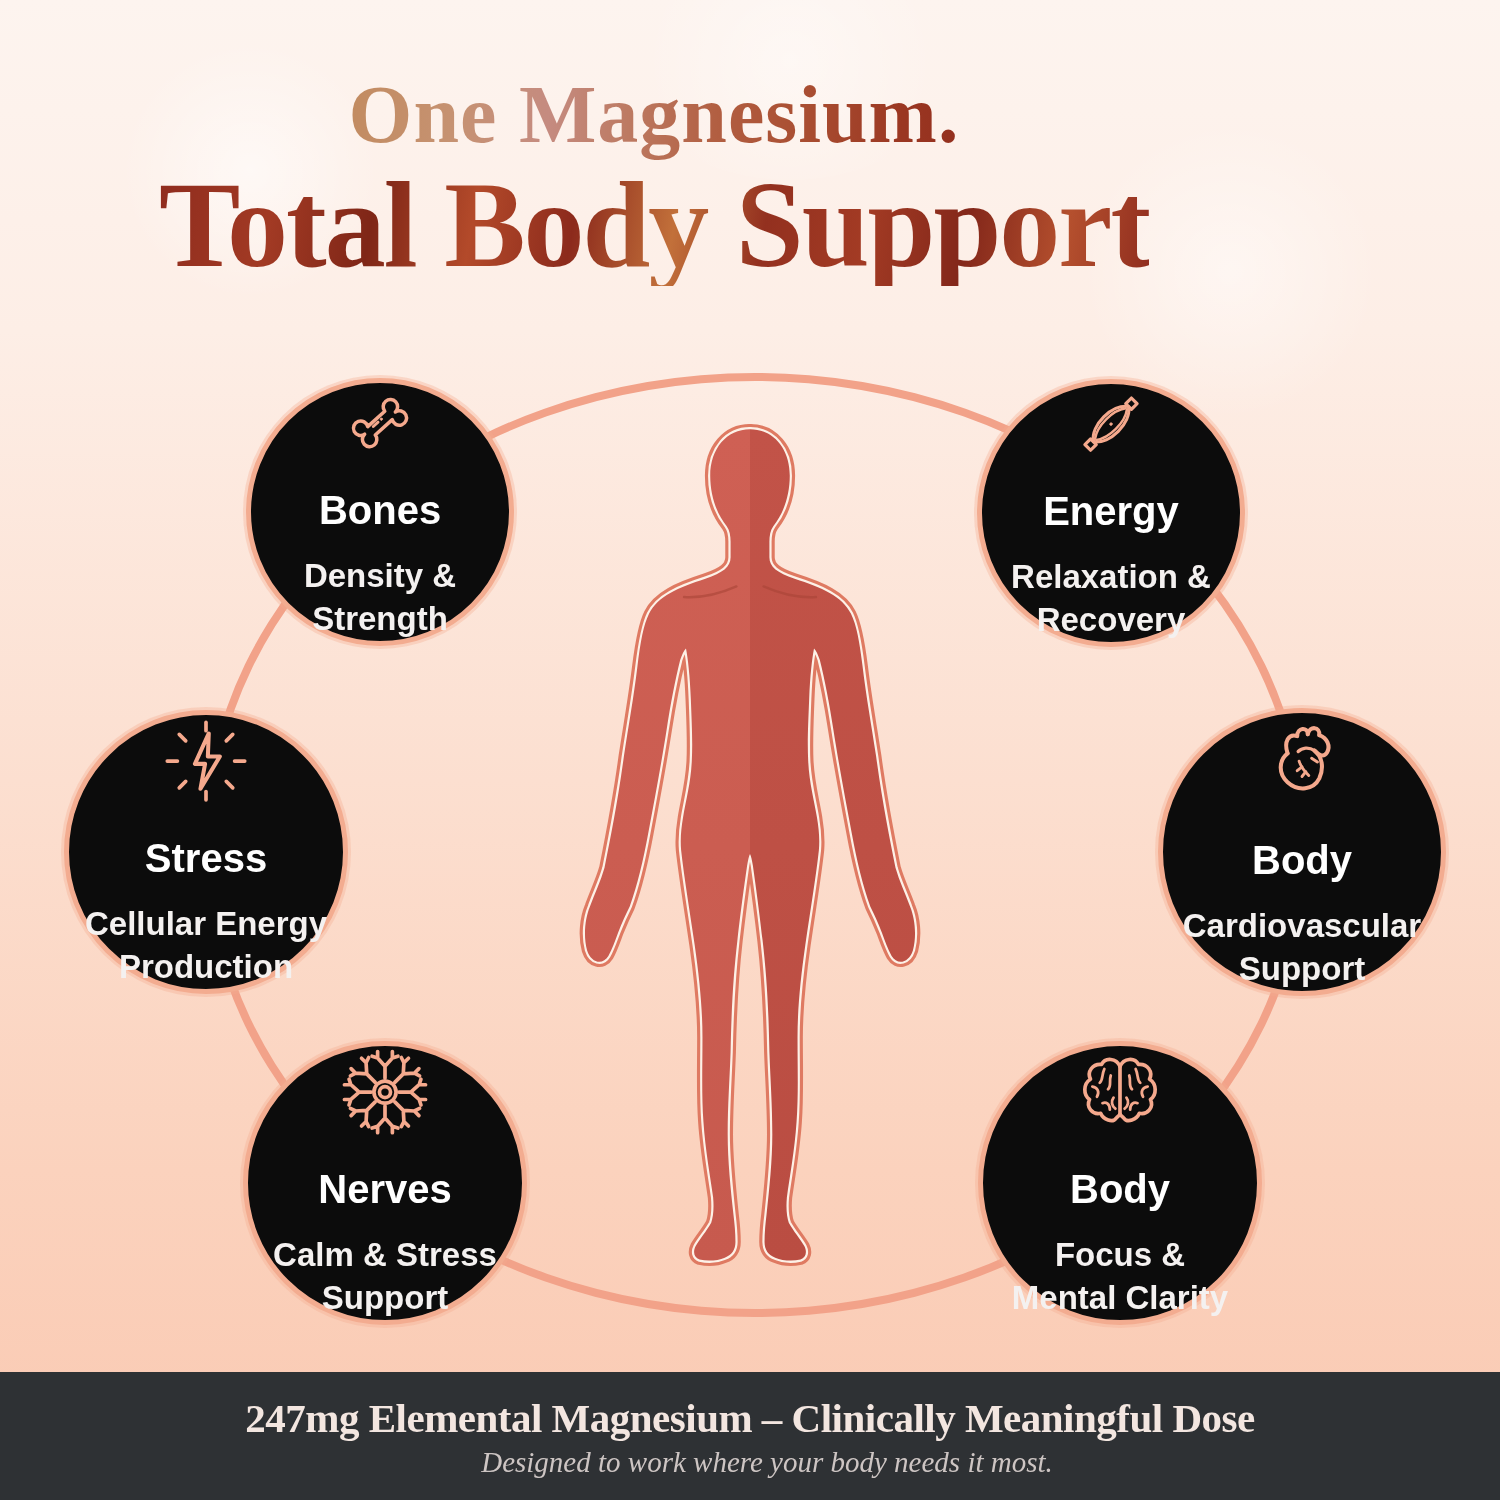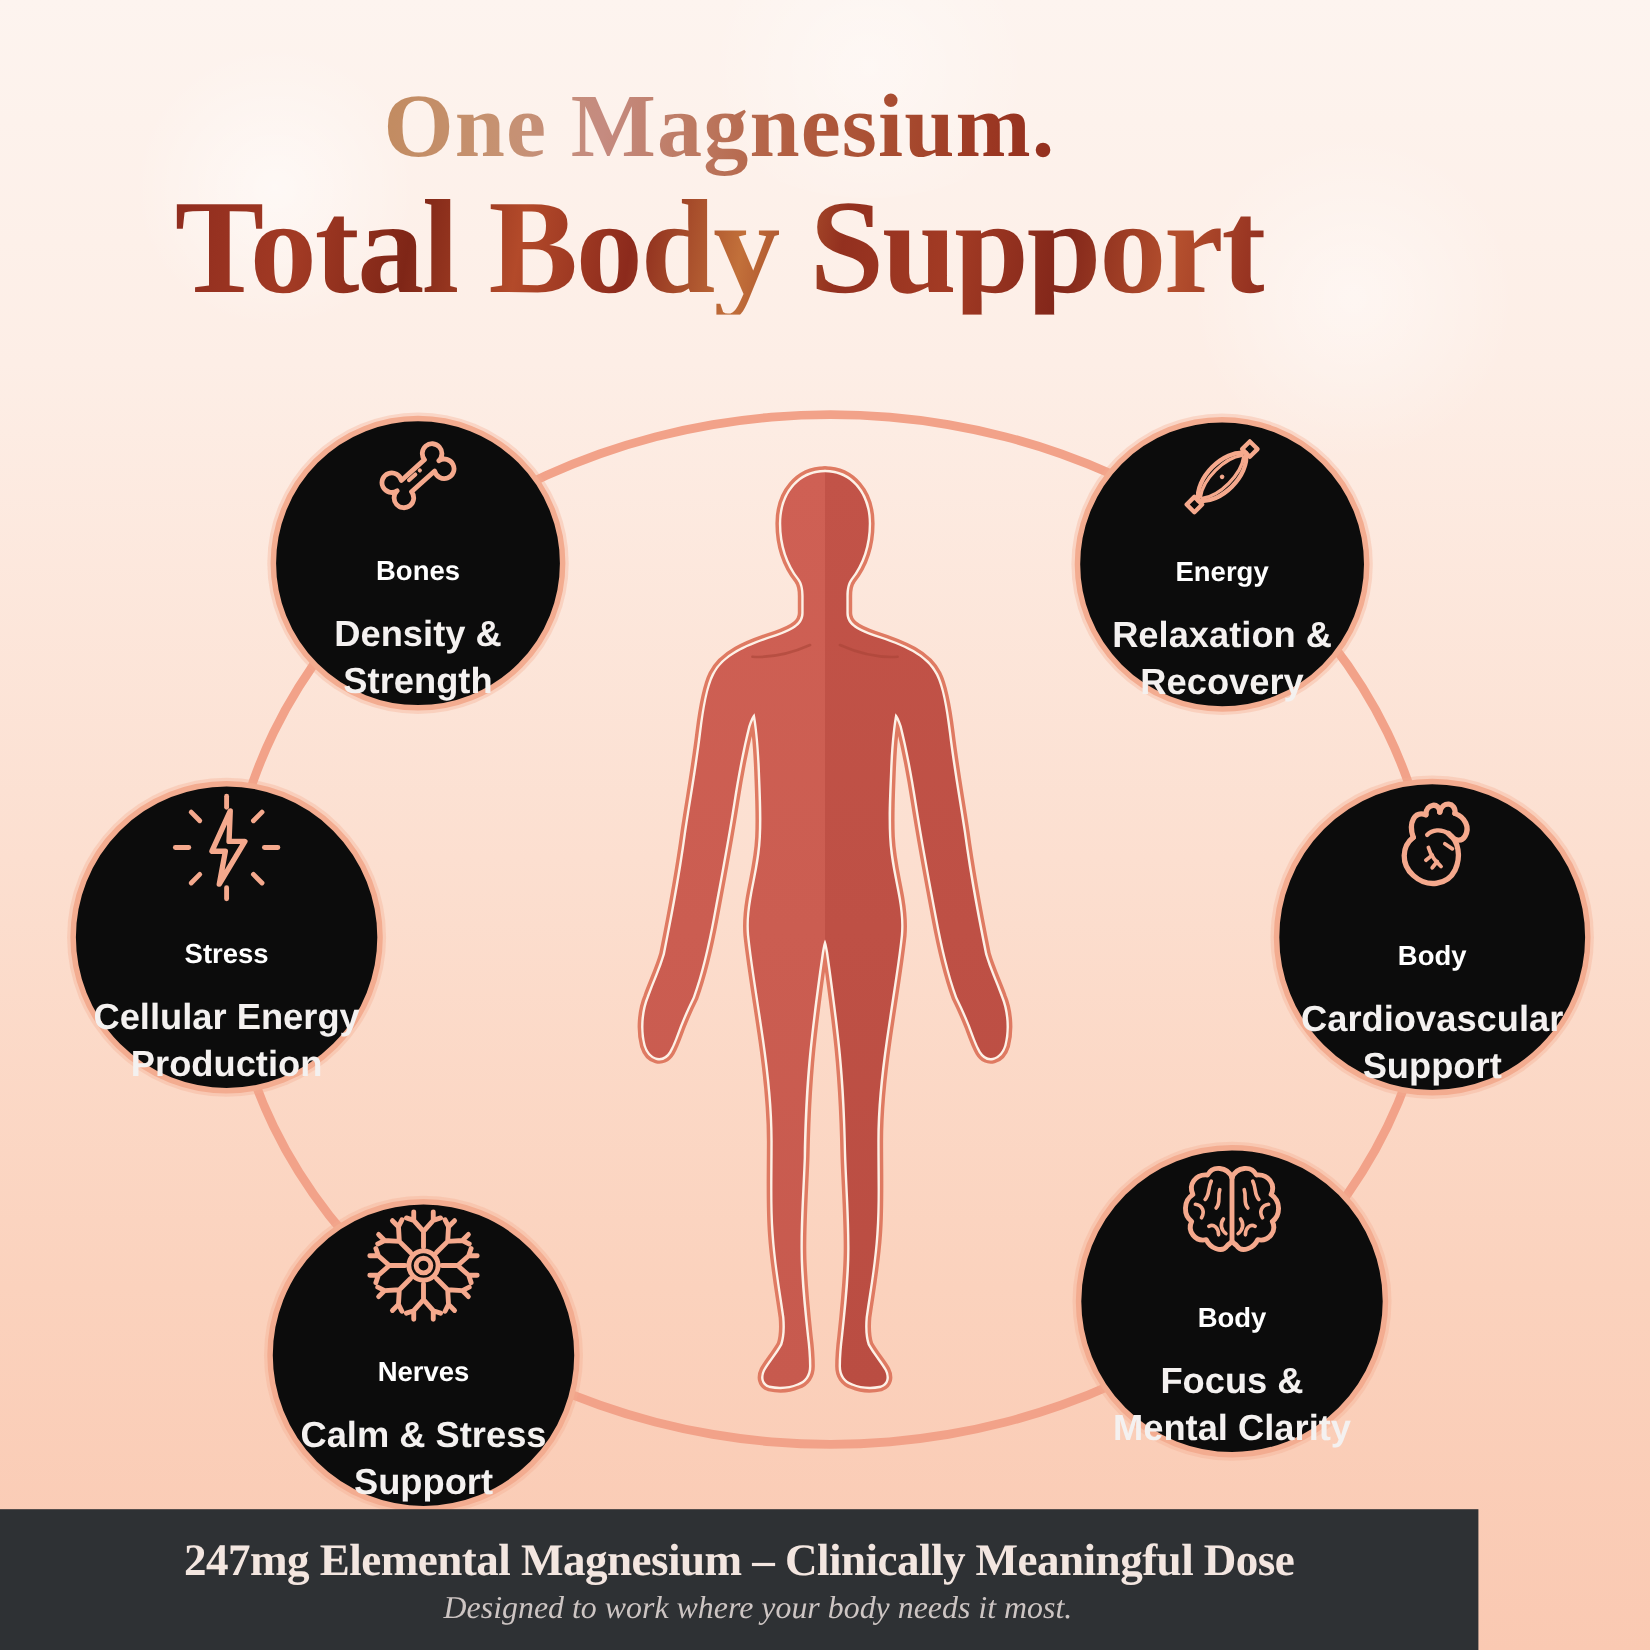--- a/index.html
+++ b/index.html
@@ -55,33 +55,33 @@
     position:absolute;border-radius:50%;
     background:var(--circle-fill);
     border:5px solid var(--circle-border);
     box-shadow:0 0 0 3px rgba(243,172,144,.35);
     display:flex;flex-direction:column;align-items:center;justify-content:center;
     text-align:center;
   }
   .benefit-circle .icon{width:118px;height:118px;margin-bottom:10px;}
   .benefit-circle .icon *{stroke:var(--icon-stroke);}
   .benefit-circle svg{fill:none;stroke-linecap:round;stroke-linejoin:round;}
-  .circle-title{color:var(--circle-title);font-weight:700;font-size:25px;line-height:1.25;margin-top:16px;}
+  .circle-title{color:var(--circle-title);font-weight:700;font-size:40px;line-height:1.25;margin-top:16px;}
   .circle-sub{color:var(--circle-sub);font-weight:700;font-size:33px;line-height:1.3;margin-top:20px;white-space:pre-line;}
 
   #c-bones  {left:246px; top:378px; width:268px;height:268px;}
   #c-muscles{left:977px; top:379px; width:268px;height:268px;}
   #c-energy {left:64px;  top:710px; width:284px;height:284px;}
   #c-heart  {left:1158px;top:708px; width:288px;height:288px;}
-  #c-nerves {left:243px; top:1090px;width:284px;height:284px;}
+  #c-nerves {left:243px; top:1041px;width:284px;height:284px;}
   #c-brain  {left:978px; top:1041px;width:284px;height:284px;}
   #c-bones .icon,#c-muscles .icon{width:112px;height:112px;margin-bottom:6px;}
 
   .footer{
-    position:absolute;left:0;top:1372px;width:1344px;height:128px;
+    position:absolute;left:0;top:1372px;width:1500px;height:128px;
     background:var(--footer-bg);
     display:flex;flex-direction:column;align-items:center;justify-content:center;gap:4px;
   }
   .footer-headline{
     font-family:"Liberation Serif",serif;font-weight:700;font-size:41px;letter-spacing:-0.5px;
     color:var(--footer-text);
   }
   .footer-subline{
     font-family:"Liberation Serif",serif;font-style:italic;font-size:29px;
     color:var(--footer-subtext);

